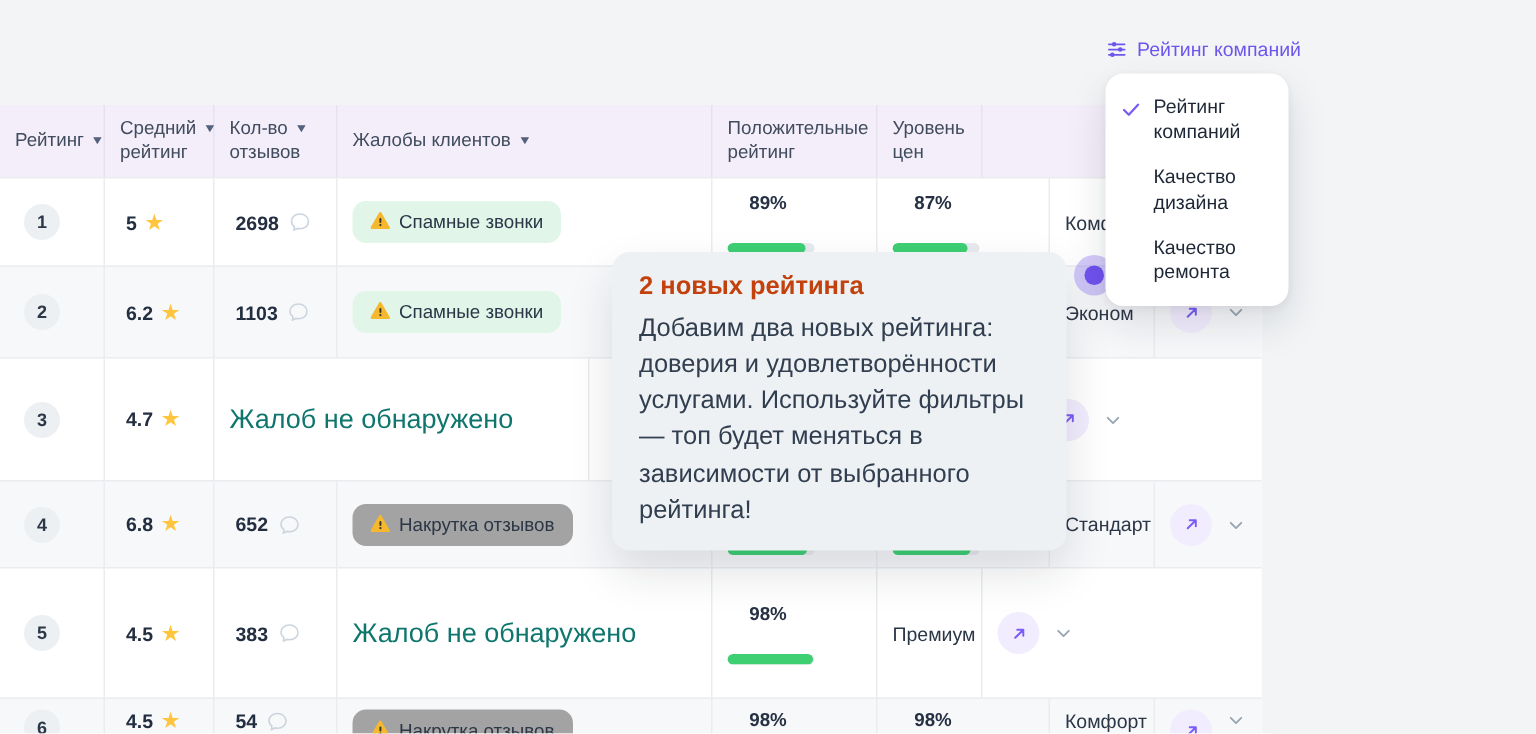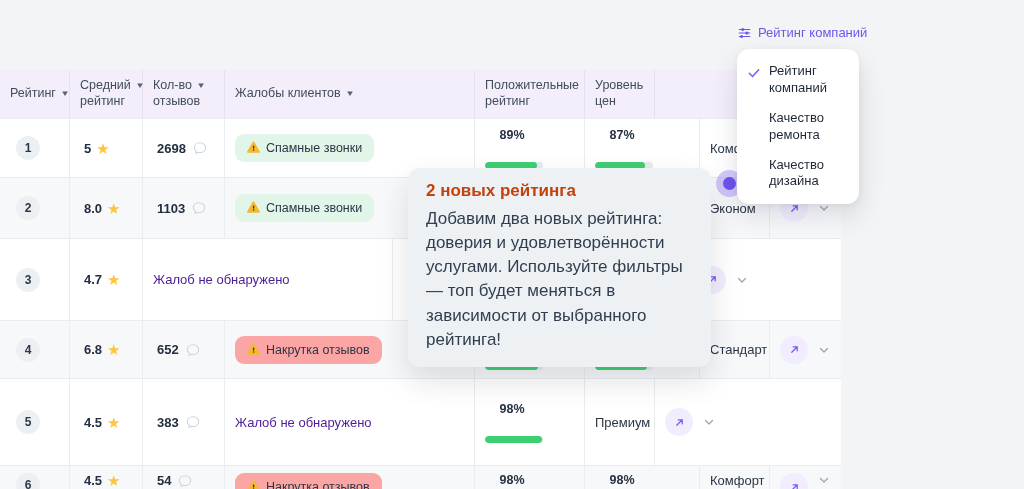--- a/index.html
+++ b/index.html
@@ -25,22 +25,22 @@
 
   .rank{width:24px;height:24px;border-radius:50%;background:#edf0f3;display:flex;align-items:center;
         justify-content:center;font-size:12px;font-weight:bold;color:#2c3748;margin-left:6px;}
   .num{font-weight:bold;font-size:13px;color:#232f41;margin-left:4px;}
   .star{color:#ffc53d;font-size:15px;margin-left:5px;line-height:1;}
   .chat{margin-left:6px;flex:none;}
 
   .badge{display:inline-flex;align-items:flex-start;gap:6px;padding:7px 12px;border-radius:9px;
          font-size:12.5px;color:#2b3646;white-space:nowrap;}
   .badge.green{background:#e2f5e9;}
-  .badge.pink{background:#fca5a5;}
-  .plain{font-size:13px;color:#4c1d95;}
+  .badge.pink{background:#a3a3a3;}
+  .plain{font-size:18px;color:#0f766e;}
 
   .pct{display:flex;align-items:center;gap:20px;flex-direction:column;}
   .pnum{font-weight:bold;font-size:12.5px;color:#263244;min-width:29px;}
   .track{width:58px;height:7px;border-radius:4px;background:#e7eaee;overflow:hidden;display:block;flex:none;}
   .fill{display:block;height:100%;border-radius:4px;background:#3ecf73;}
 
   .price{font-size:13px;color:#2b3646;white-space:nowrap;}
   .act{width:28px;height:28px;border-radius:50%;background:#f2edfe;border:none;display:flex;
        align-items:center;justify-content:center;cursor:pointer;padding:0;flex:none;}
   .chev{margin-left:9px;display:flex;}
@@ -170,21 +170,21 @@
             </svg>
           </span>
       </div>
     </div>
 
     <div class="tr r1 alt">
       <div class="td c1">
           <span class="rank">2</span>
         </div>
       <div class="td c2">
-          <span class="num">8.0</span>
+          <span class="num">6.2</span>
           <span class="star">★</span>
         </div>
       <div class="td c3">
           <span class="num">1103</span>
         <svg class="chat" width="16" height="16" viewBox="0 0 24 24">
             <path d="M12 4c-5 0-8.5 3.2-8.5 7.2 0 2.2 1.1 4.1 2.9 5.4L6 20l3.6-1.6c.8.2 1.6.3 2.4.3 5 0 8.5-3.2 8.5-7.2S17 4 12 4z" fill="none" stroke="#ccd5de" stroke-width="1.6"></path>
           </svg>
         </div>
       <div class="td c4">
           <span class="badge green">
@@ -417,24 +417,24 @@
   <div class="dropdown">
     <div class="dd-item">
       <span class="dd-check">
         <svg width="14" height="14" viewBox="0 0 24 24">
             <path d="M4 12.5 l5.5 5.5 L20 6.5" fill="none" stroke="#7b5cf5" stroke-width="2.6" stroke-linecap="round" stroke-linejoin="round"></path>
           </svg>
       </span>
       <span>Рейтинг компаний</span>
     </div>
     <div class="dd-item">
+      <span>Качество дизайна</span>
+    </div>
+    <div class="dd-item">
       <span>Качество ремонта</span>
-    </div>
-    <div class="dd-item">
-      <span>Качество дизайна</span>
     </div>
   </div>
 
   <div class="tooltip">
     <p class="tt-title">2 новых рейтинга</p>
     <p class="tt-body">Добавим два новых рейтинга: доверия и удовлетворённости услугами. Используйте фильтры — топ будет меняться в зависимости от выбранного рейтинга!</p>
   </div>
 
   <div class="dot">
       <span class="dot-inner"></span>

